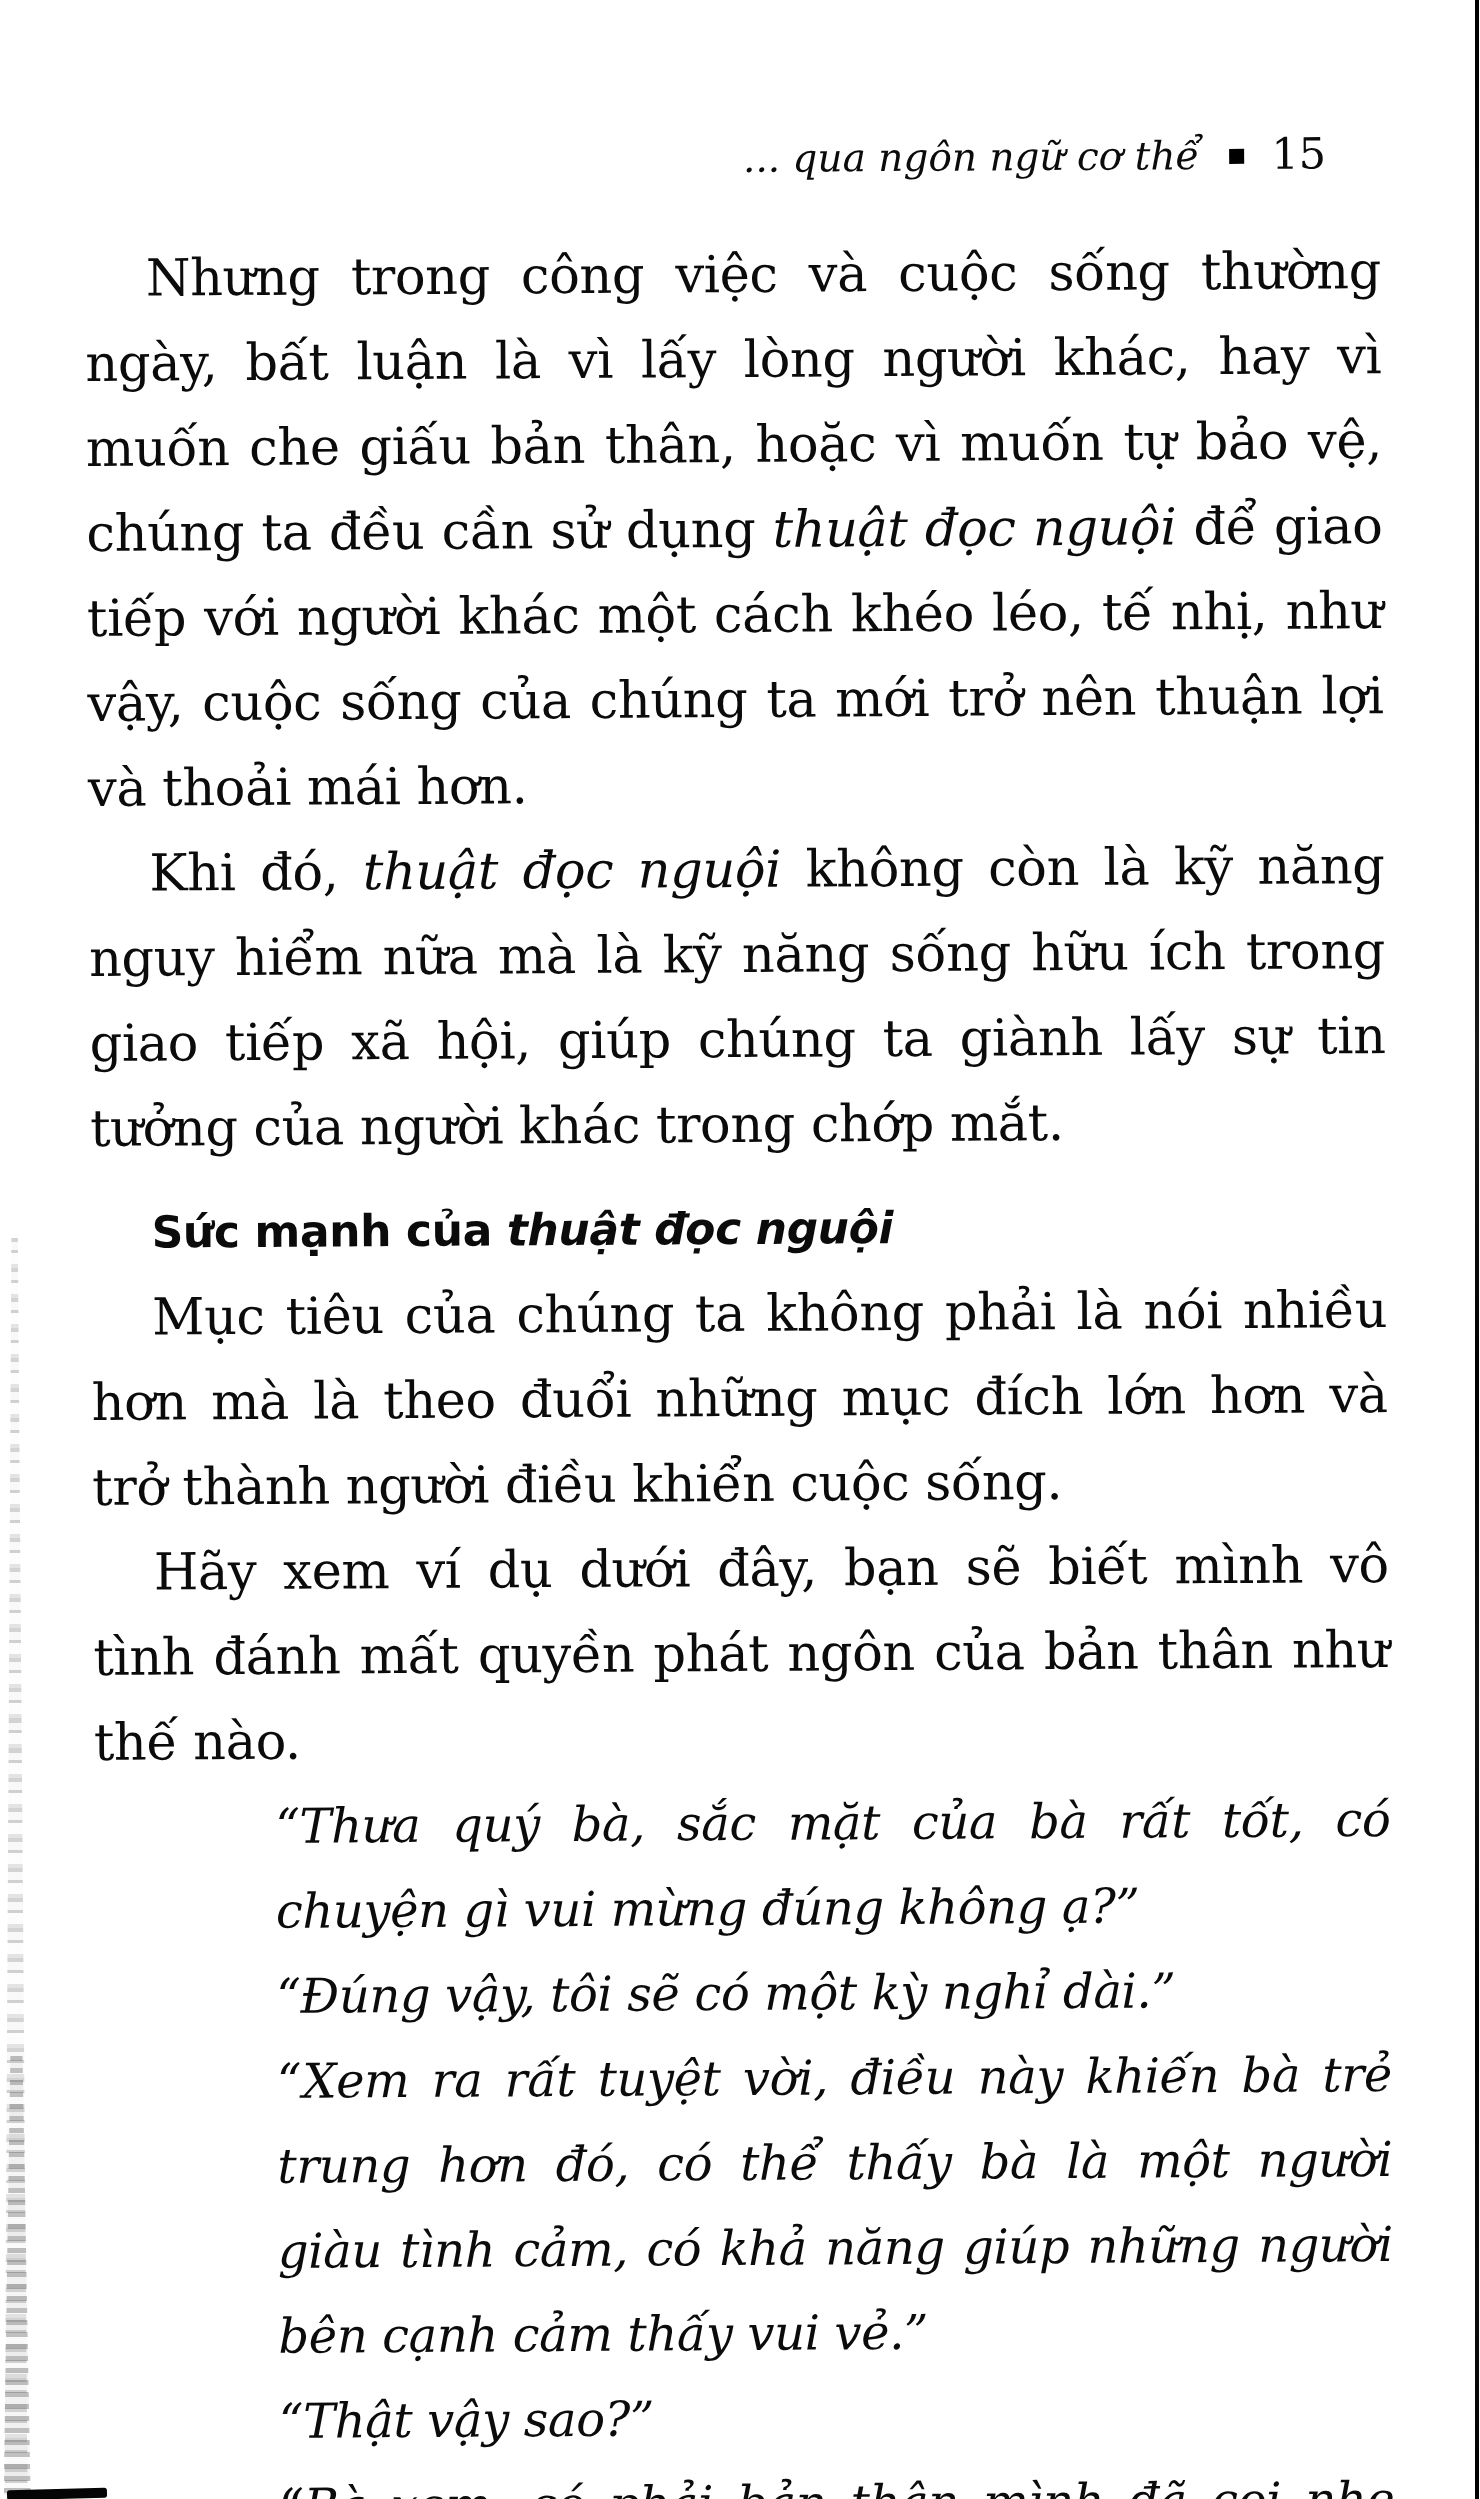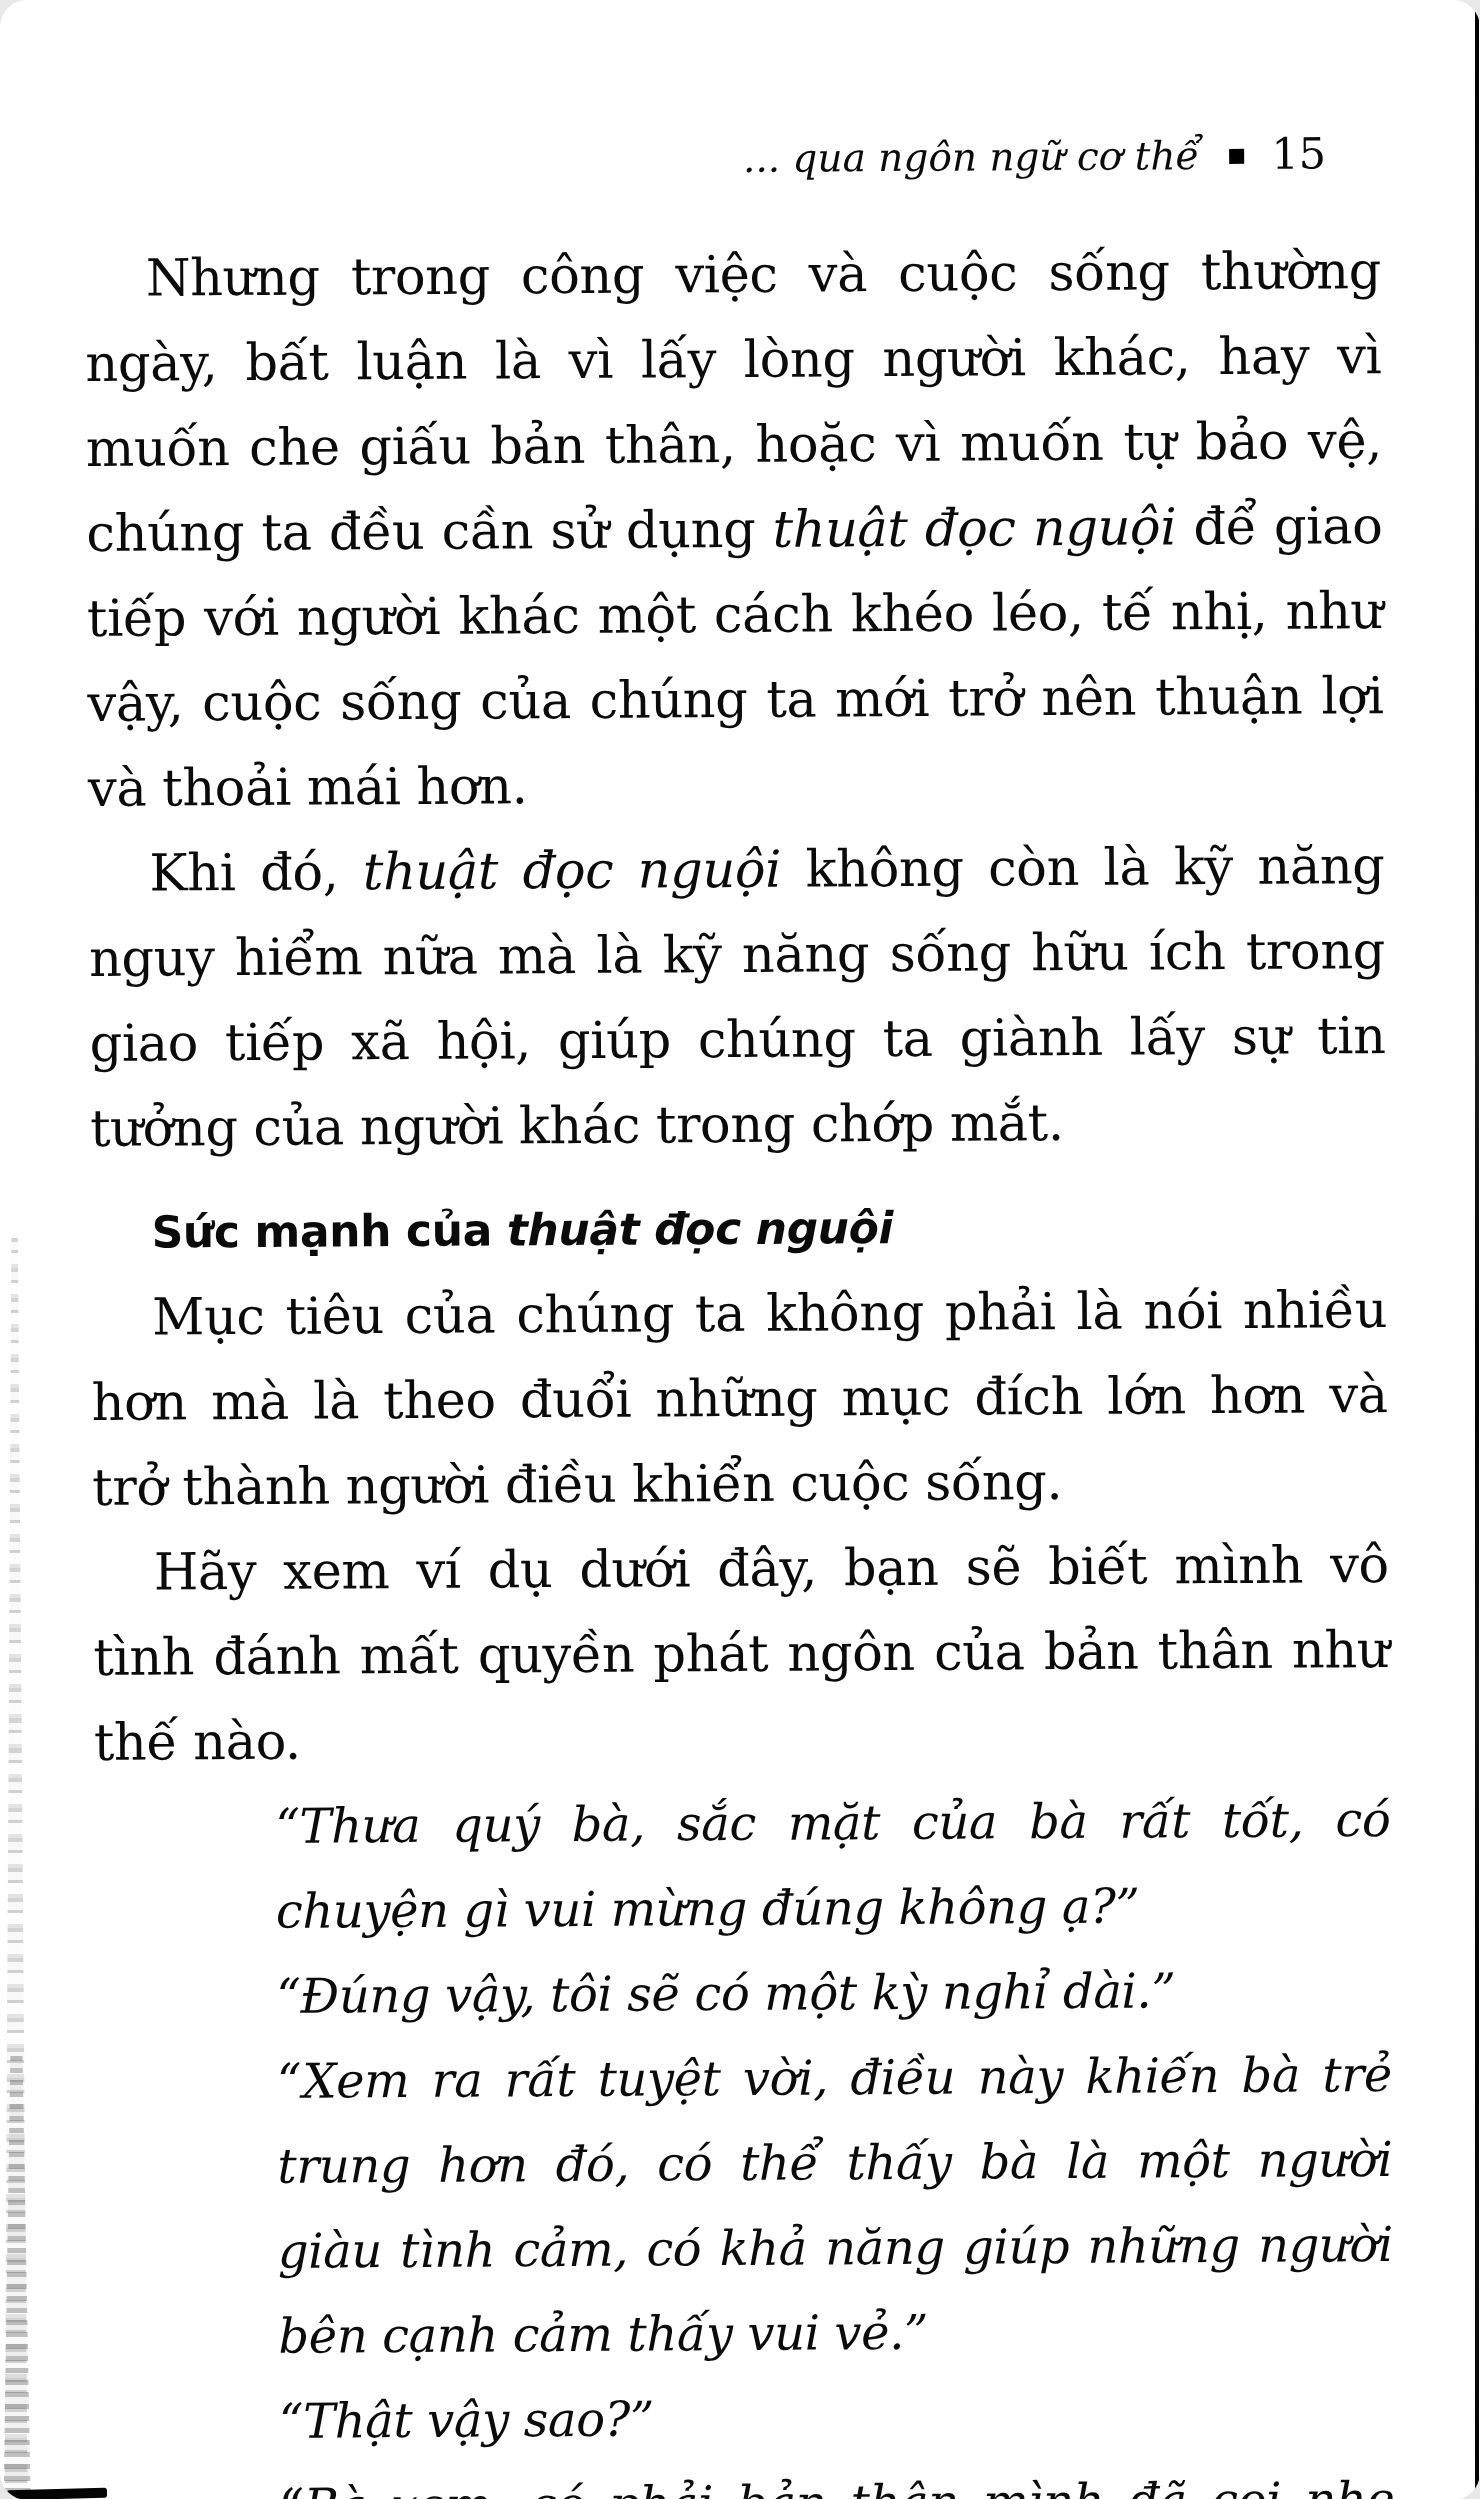--- a/index.html
+++ b/index.html
@@ -3,21 +3,20 @@
 <meta charset="utf-8">
 <style>
   html,body { margin:0; padding:0; background:#e8e8e8; }
   .page {
     position:relative;
     width:1480px; height:2500px;
     background:#ffffff;
     overflow:hidden;
     font-family:"DejaVu Serif", serif;
     color:#0b0b0b;
-    border-radius:27px;
   }
   
   .spine-bar {
     position:absolute; top:0; bottom:0; right:0.9px; width:4.5px;
     background:linear-gradient(to bottom,
       #000 0%, #111 18%, #000 30%, #1a1a1a 42%, #000 55%,
       #141414 68%, #000 80%, #0d0d0d 92%, #000 100%);
   }
   .left-streaks {
     position:absolute; left:4.5px; top:1238px; bottom:5.4px; width:23px;

